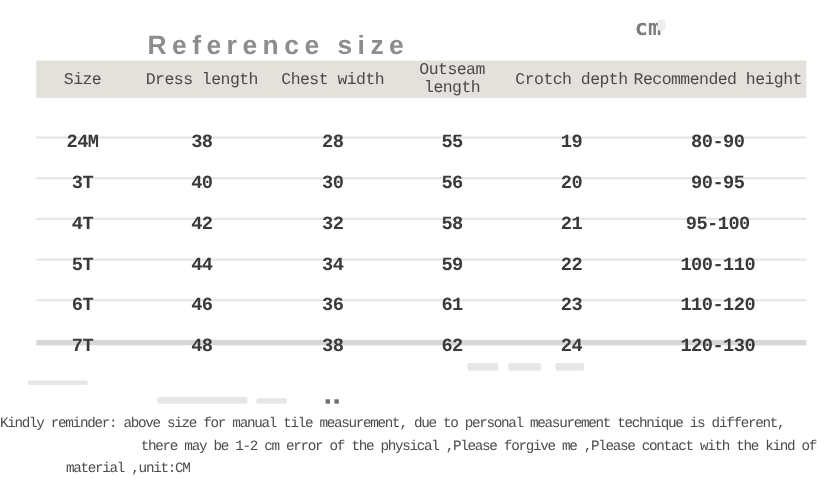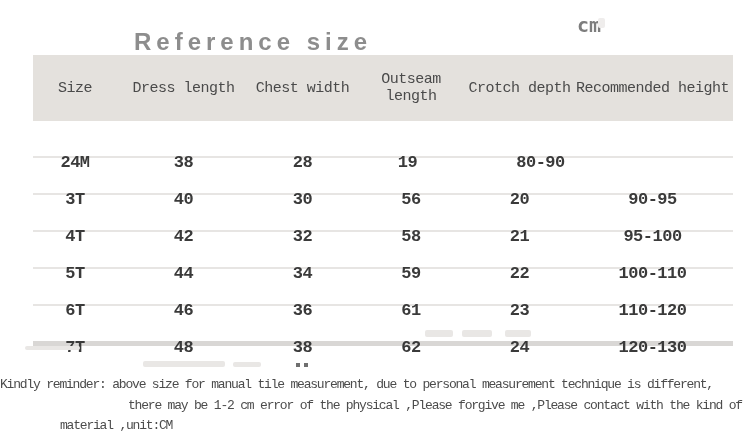--- a/index.html
+++ b/index.html
@@ -22,21 +22,21 @@
     position:absolute; left:577px; top:13px;
     font-size:20px; font-weight:bold;
     color:#7d7d7d;
     font-family:"DejaVu Sans Mono", monospace;
   }
   .size-table {
     position:absolute; left:33px; top:55px; width:700px;
     font-family:"Liberation Mono","DejaVu Sans Mono", monospace;
   }
   .thead {
-    display:flex; height:66px;
+    display:flex; height:34px;
     background:#e4e1dd;
     align-items:center;
   }
   .th {
     font-size:15px; color:#4a4a4a;
     text-align:center; letter-spacing:-0.5px;
   }
   .trow {
     display:flex; height:35px;
     align-items:center;
@@ -78,20 +78,21 @@
     <div class="th c2">Chest width</div>
     <div class="th c3">Outseam length</div>
     <div class="th c4">Crotch depth</div>
     <div class="th c5">Recommended height</div>
   </div>
 
   <div class="trow">
     <div class="td c0">24M</div>
     <div class="td c1">38</div>
     <div class="td c2">28</div>
+    <div class="td c3">55</div>
     <div class="td c4">19</div>
     <div class="td c5">80-90</div>
   </div>
 
   <div class="trow">
     <div class="td c0">3T</div>
     <div class="td c1">40</div>
     <div class="td c2">30</div>
     <div class="td c3">56</div>
     <div class="td c4">20</div>

